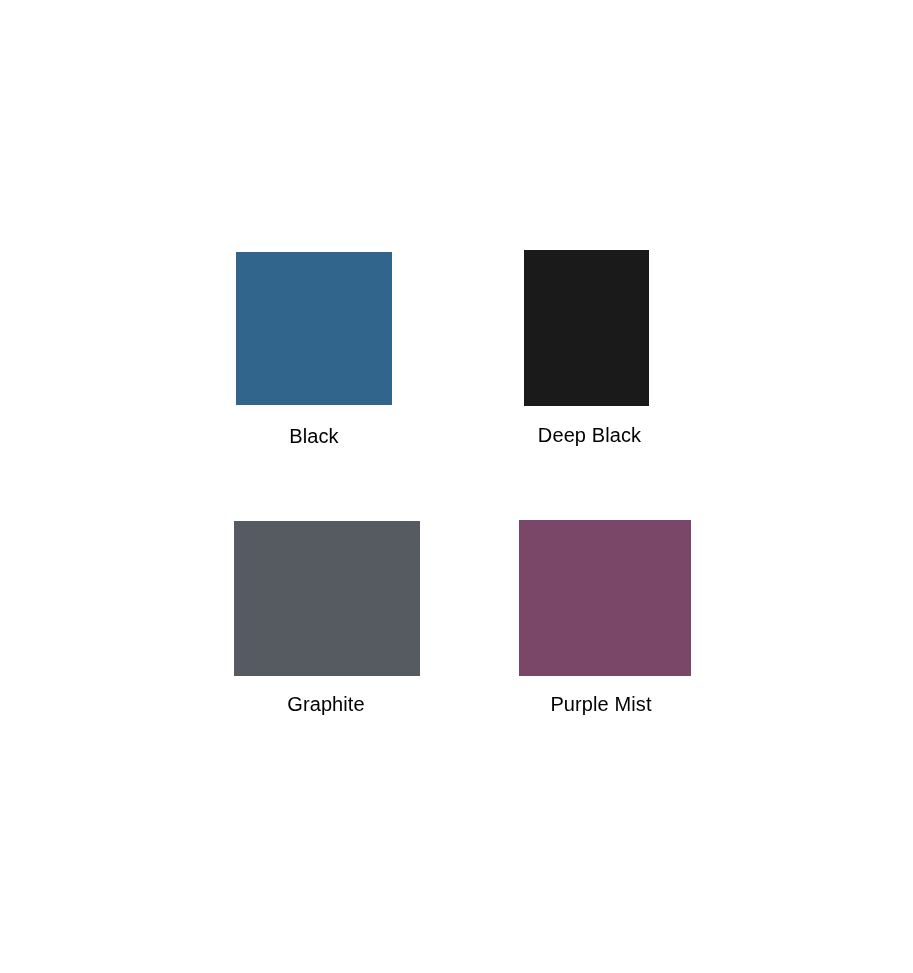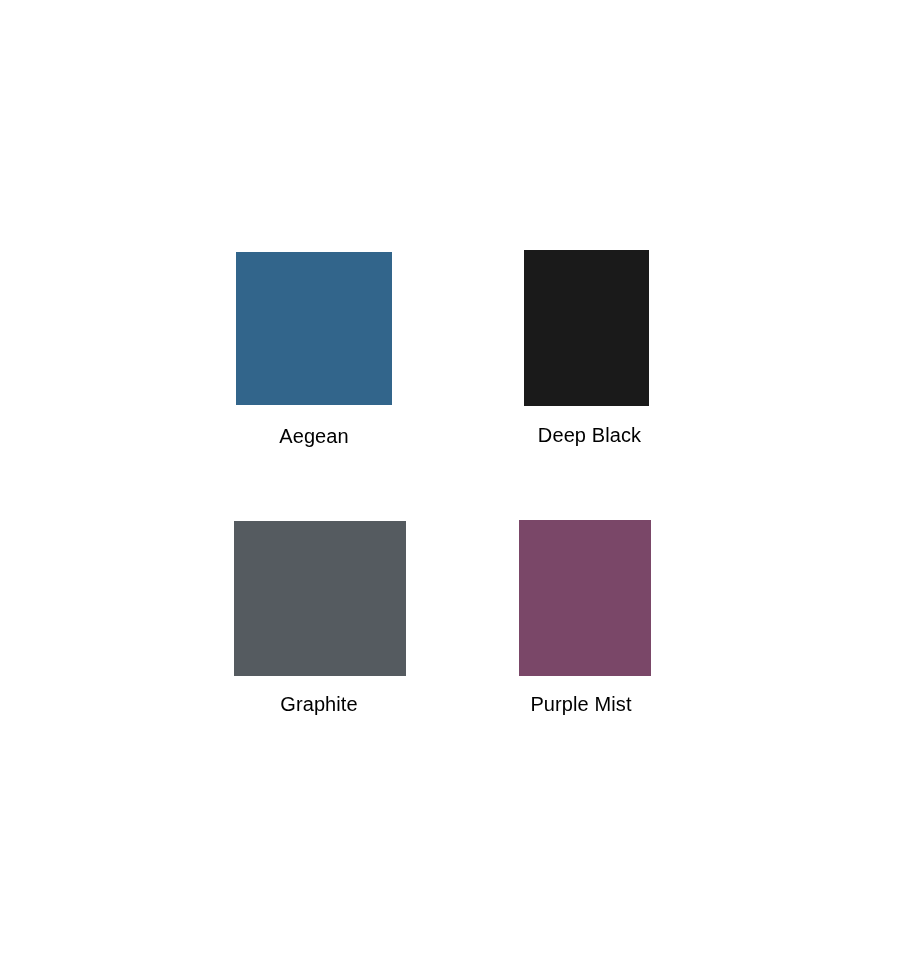--- a/index.html
+++ b/index.html
@@ -64,50 +64,50 @@
   #cell-deep-black .swatch-label {
     top: 173px;
     left: 50%;
     margin-left: 3px;
   }
 
   
   #cell-graphite {
     left: 234px;
     top: 521px;
-    width: 172px;
+    width: 186px;
     height: 155px;
   }
   #cell-graphite .swatch-label {
     top: 171px;
     left: 50%;
     margin-left: -1px;
   }
 
   
   #cell-purple-mist {
     left: 519px;
     top: 520px;
-    width: 132px;
+    width: 172px;
     height: 156px;
   }
   #cell-purple-mist .swatch-label {
     top: 172px;
     left: 50%;
     margin-left: -4px;
   }
 </style>
 </head>
 <body style="background-color: rgb(255, 255, 255);">
 
 <div id="palette-canvas" style="background-color: rgb(255, 255, 255);">
 
   <div class="swatch-cell" id="cell-aegean">
     <span class="swatch-chip" style="background-color: rgb(50, 101, 139);"></span>
-    <span class="swatch-label">Aegean</span>
+    <span class="swatch-label">Black</span>
   </div>
 
   <div class="swatch-cell" id="cell-deep-black">
     <span class="swatch-chip" style="background-color: rgb(26, 26, 26);"></span>
     <span class="swatch-label">Deep Black</span>
   </div>
 
   <div class="swatch-cell" id="cell-graphite">
     <span class="swatch-chip" style="background-color: rgb(85, 91, 96);"></span>
     <span class="swatch-label">Graphite</span>

